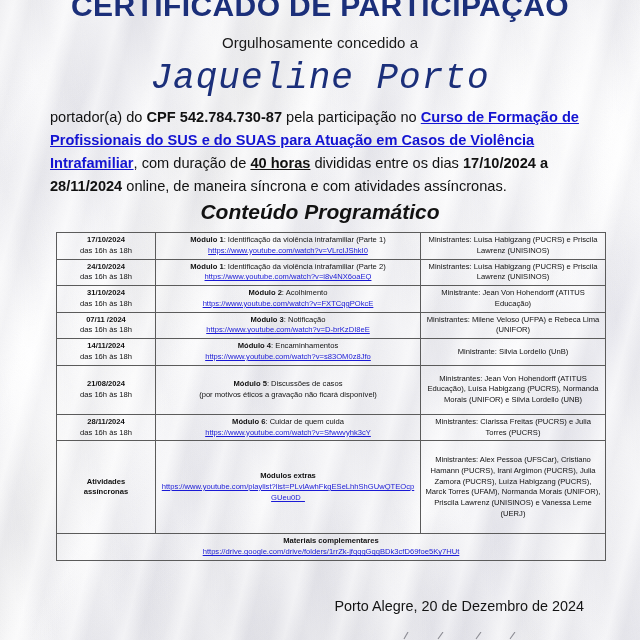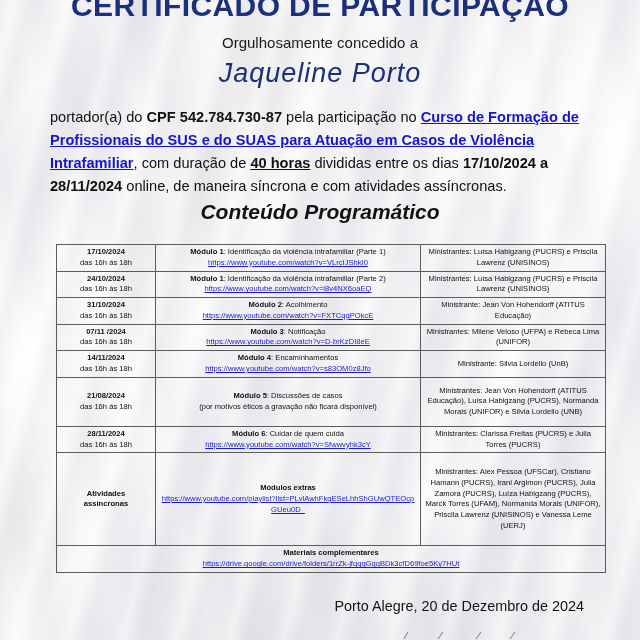--- a/index.html
+++ b/index.html
@@ -72,23 +72,23 @@
     text-align: center;
     font-size: 15px;
     color: #1a1a1a;
   }
   .recipient {
     position: absolute;
     top: 58px;
     left: 0;
     width: 640px;
     text-align: center;
-    font-size: 27px;
+    font-size: 36px;
     color: #1b2f7a;
-    font-family: Liberation Sans, sans-serif;
+    font-family: Liberation Mono, monospace;
     font-style: italic;
     letter-spacing: 1px;
   }
   .body-para {
     position: absolute;
     top: 106px;
     left: 50px;
     width: 540px;
     font-size: 14.6px;
     line-height: 1.58;
@@ -107,21 +107,21 @@
     left: 0;
     width: 640px;
     text-align: center;
     font-size: 21px;
     font-weight: bold;
     color: #121212;
     font-style: italic;
   }
   table.schedule {
     position: absolute;
-    top: 244px;
+    top: 232px;
     left: 56px;
     width: 528px;
     border-collapse: collapse;
     table-layout: fixed;
     background: transparent;
   }
   table.schedule td {
     border: 1px solid #5b5b5b;
     padding: 2px 3px;
     font-size: 7.6px;

